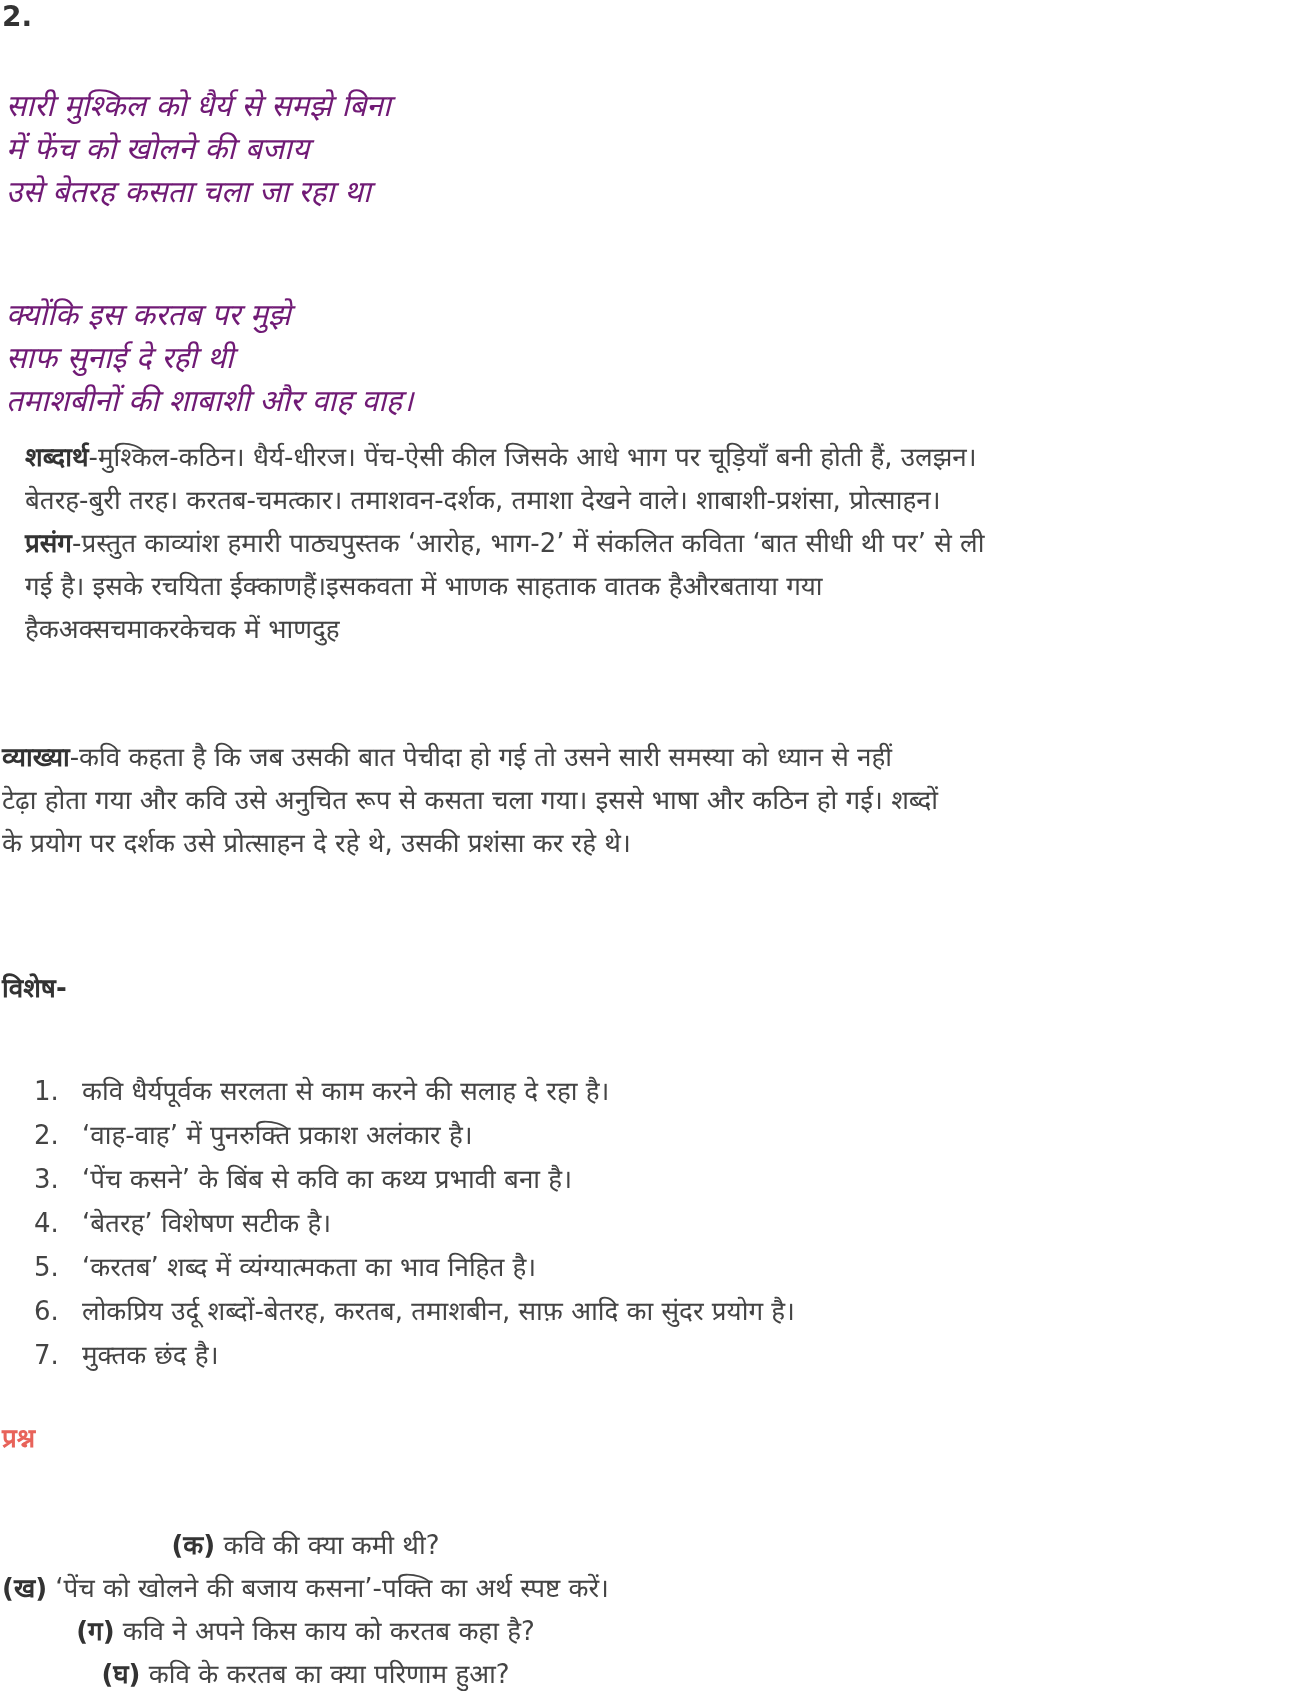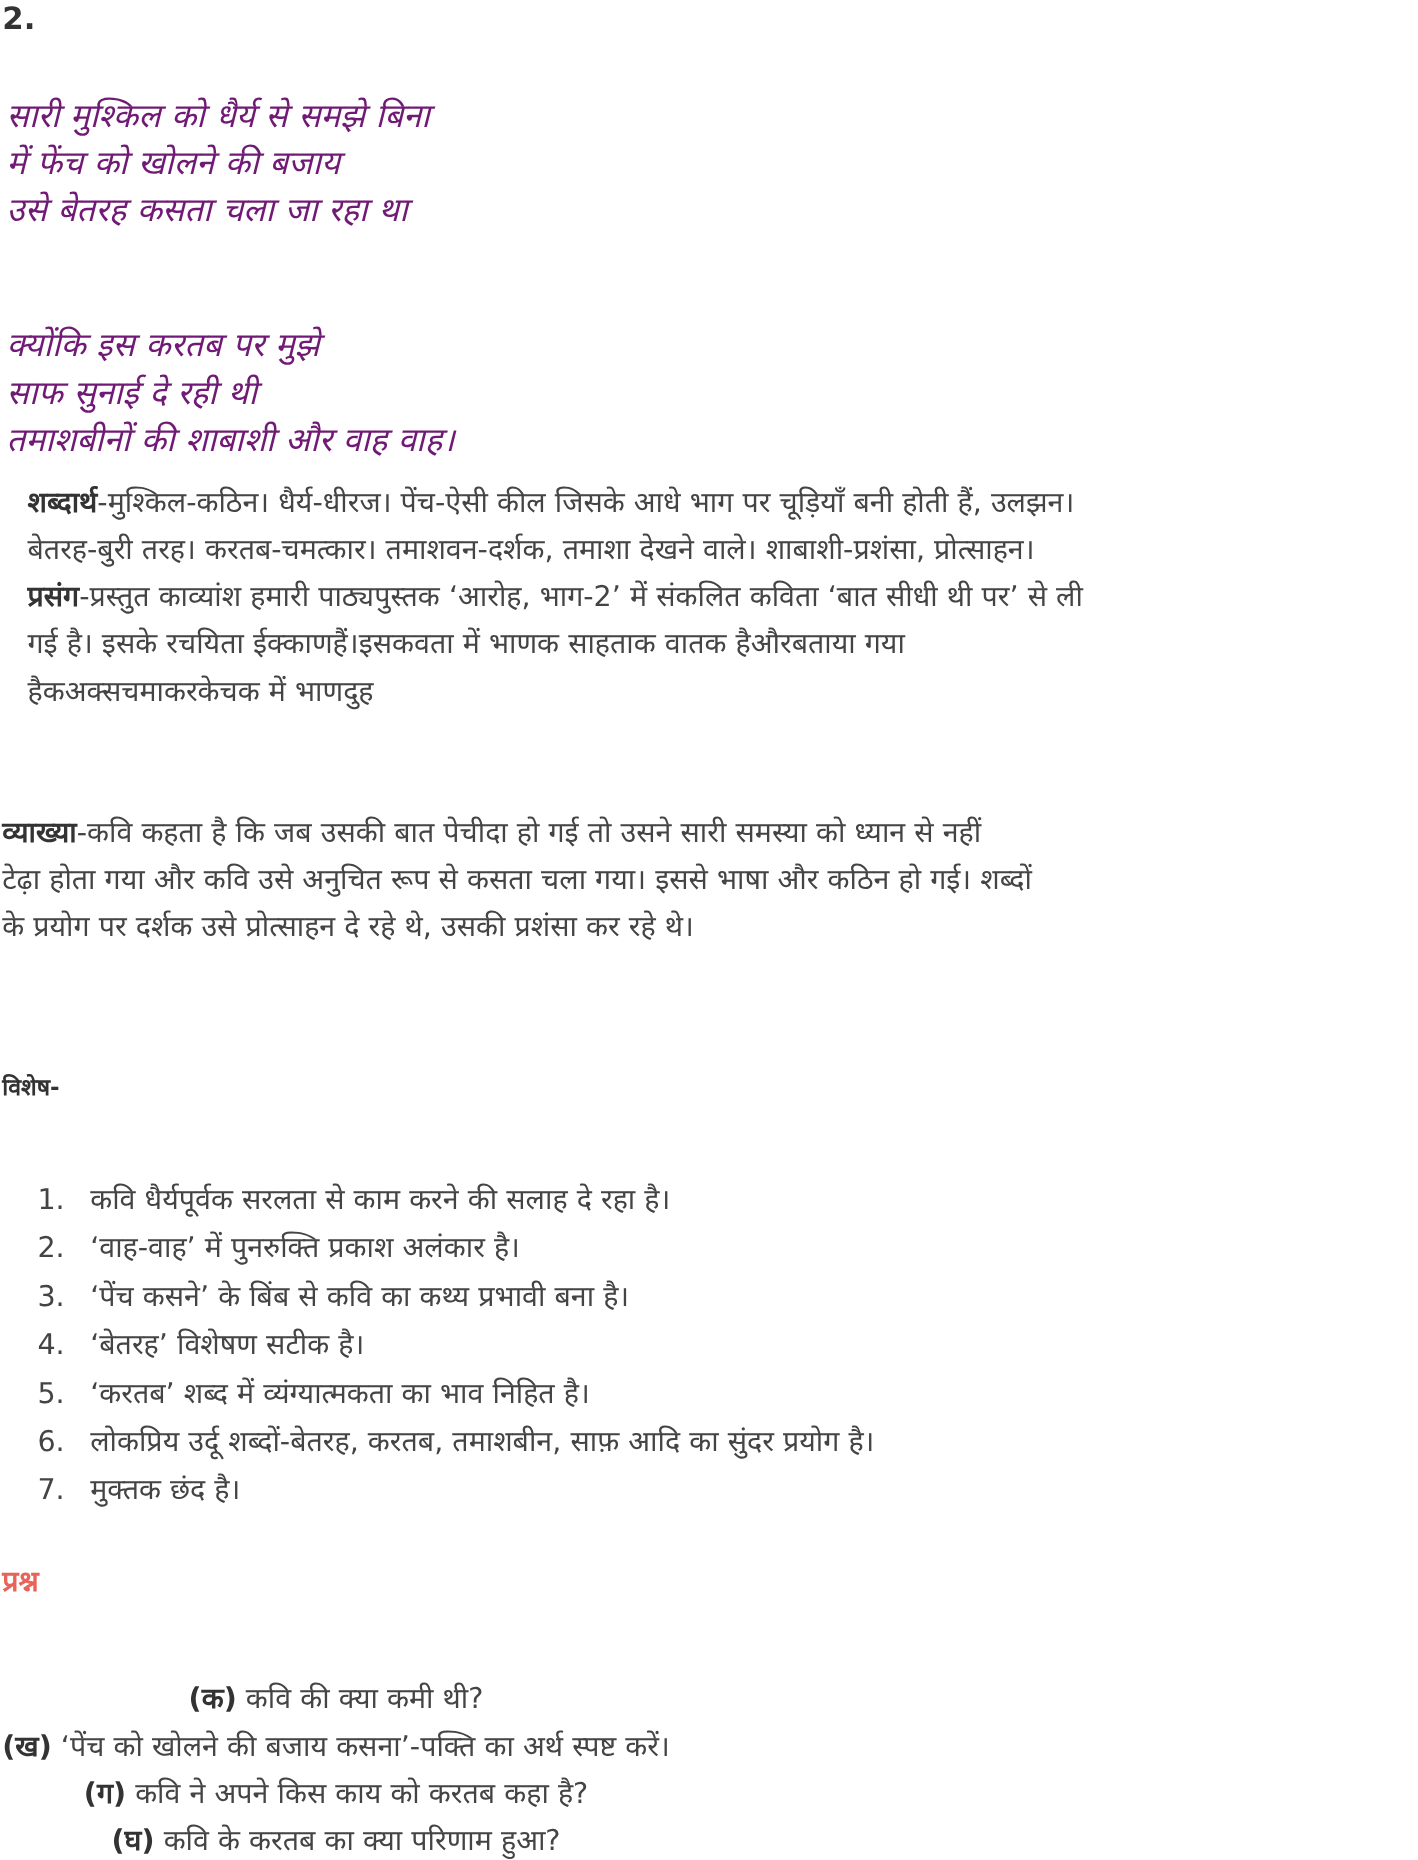--- a/index.html
+++ b/index.html
@@ -52,21 +52,21 @@
   }
   .para b { font-weight: bold; color: #333; }
   .para .line { white-space: nowrap; }
   .para.shabdarth { top: 436px; margin-left: 23px; }
   .para.vyakhya { top: 736px; }
 
   .vishesh-title {
     position: absolute;
     left: 2px;
     top: 968px;
-    font-size: 21px;
+    font-size: 26px;
     font-weight: bold;
     color: #333;
     line-height: 40px;
   }
   .vishesh-list {
     position: absolute;
     left: 34px;
     top: 1069px;
     margin: 0;
     padding: 0;

